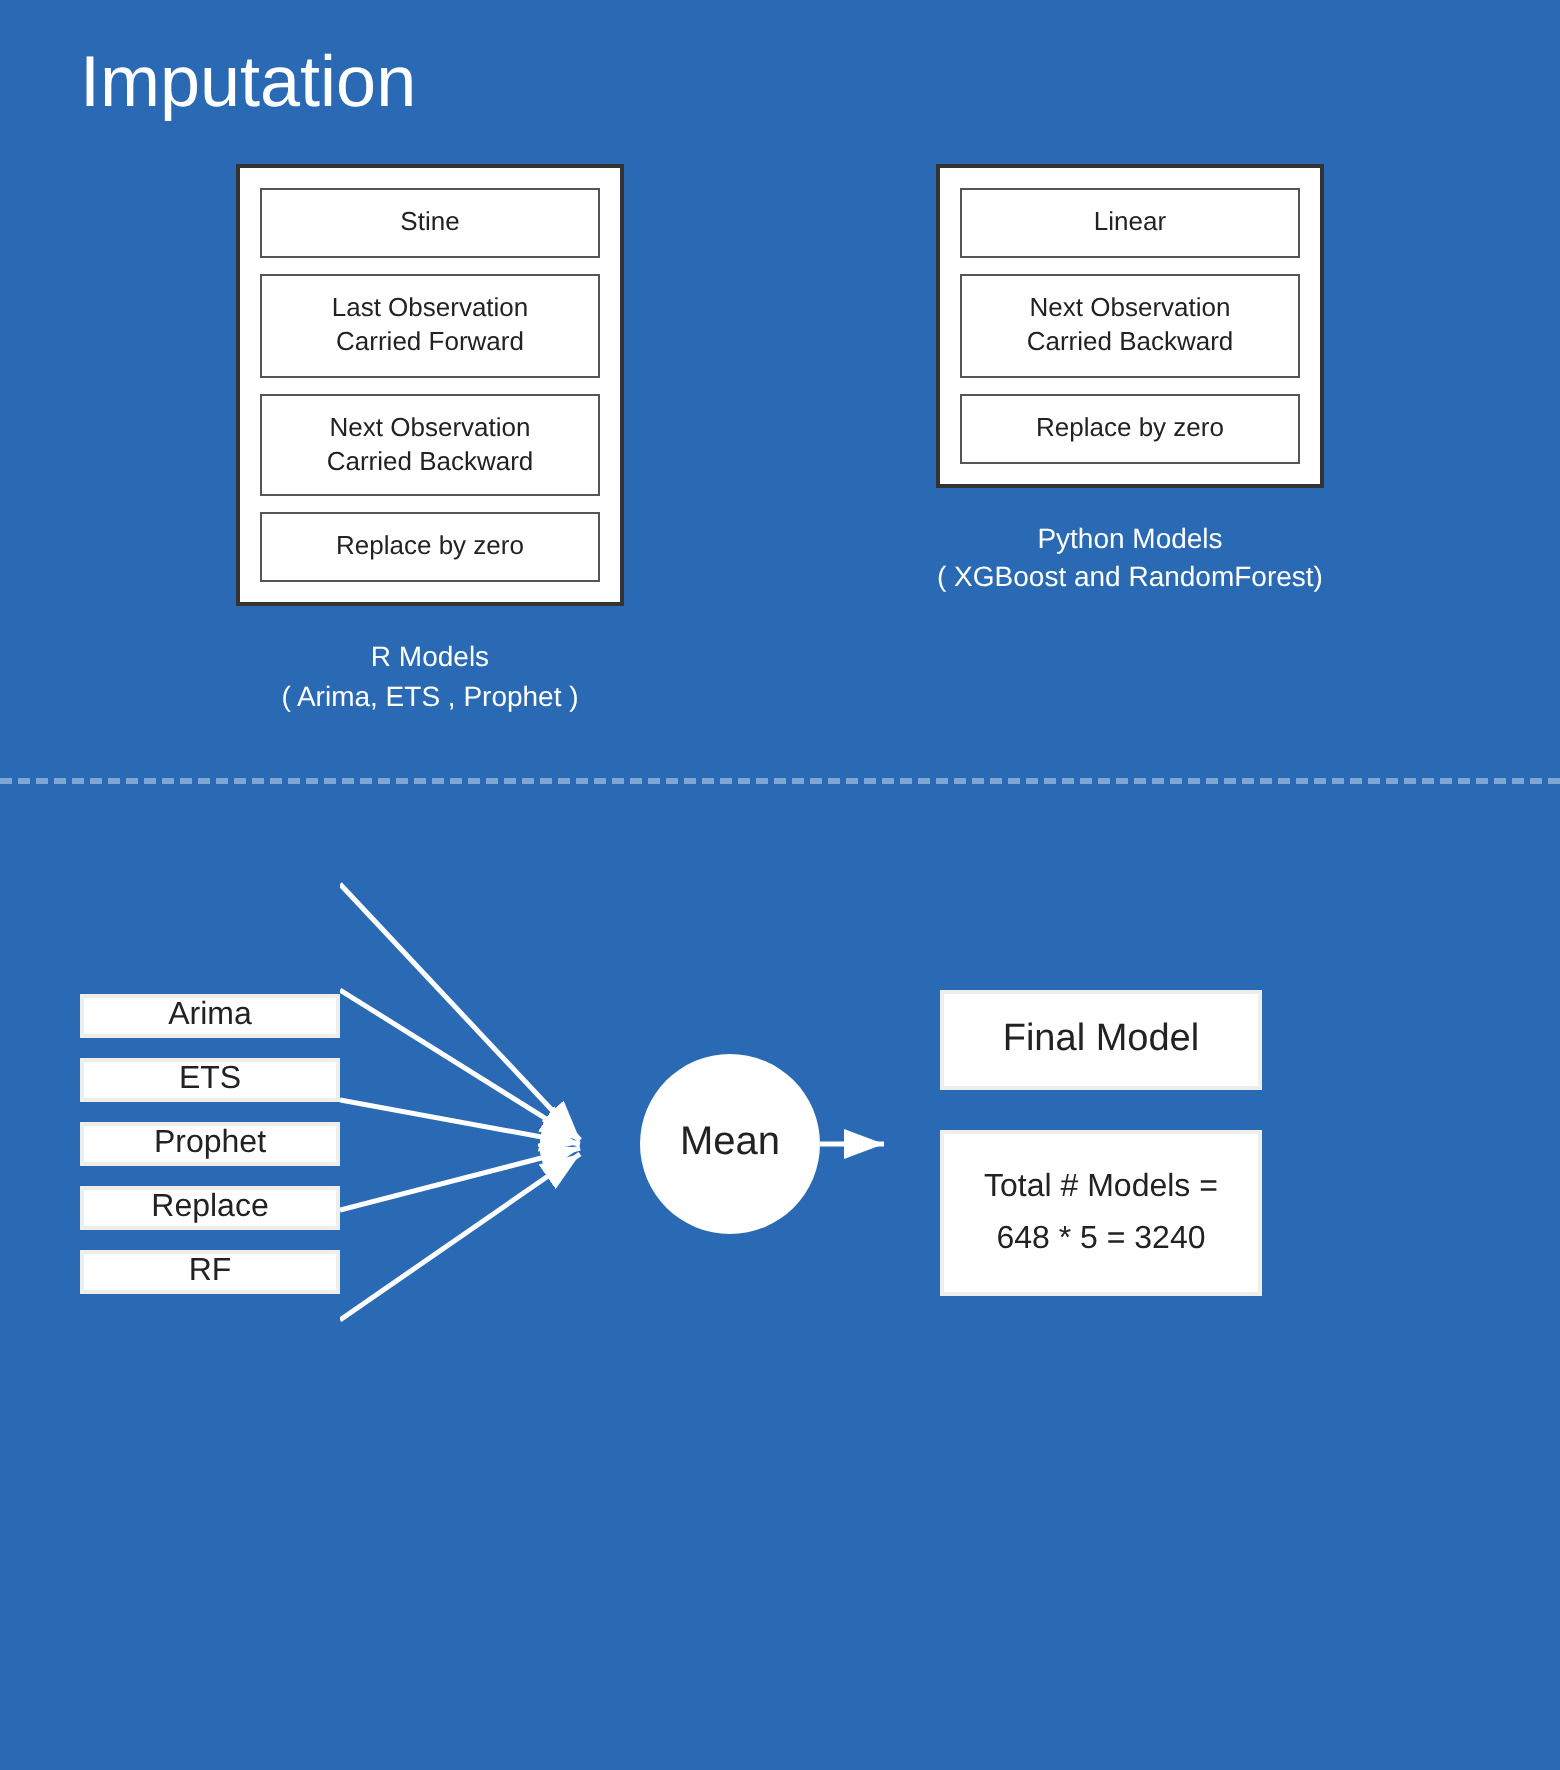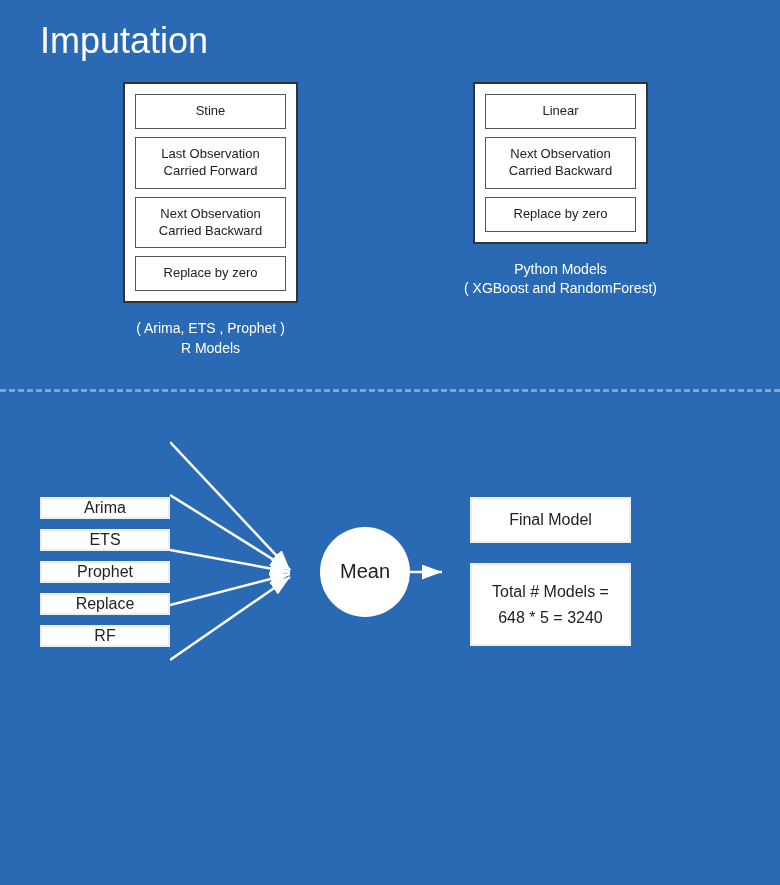--- a/index.html
+++ b/index.html
@@ -50,21 +50,21 @@
       align-items: center;
     }
 
     .box-container {
       background: white;
       border: 2px solid #333;
       padding: 10px;
       display: flex;
       flex-direction: column;
       gap: 8px;
-      width: 175px;
+      width: 194px;
       margin-bottom: 16px;
     }
 
     .imp-box {
       border: 1.5px solid #555;
       padding: 8px 10px;
       text-align: center;
       font-size: 13px;
       color: #222;
       background: white;
@@ -112,21 +112,21 @@
       flex-direction: column;
       gap: 20px;
       margin-left: 20px;
     }
 
     .final-model-box {
       background: white;
       border: 2px solid #eee;
       padding: 12px 20px;
       text-align: center;
-      font-size: 16px;
+      font-size: 19px;
       color: #222;
       white-space: nowrap;
     }
 
     .total-box {
       background: white;
       border: 2px solid #eee;
       padding: 14px 20px;
       text-align: center;
       font-size: 16px;
@@ -149,22 +149,22 @@
   <div class="imputation-columns">
 
     <div class="imputation-column">
       <div class="box-container">
         <div class="imp-box">Stine</div>
         <div class="imp-box">Last Observation<br>Carried Forward</div>
         <div class="imp-box">Next Observation<br>Carried Backward</div>
         <div class="imp-box">Replace by zero</div>
       </div>
       <div class="column-label">
+        <div>R Models</div>
         <div>( Arima, ETS , Prophet )</div>
-        <div>R Models</div>
       </div>
     </div>
 
     <div class="imputation-column">
       <div class="box-container">
         <div class="imp-box">Linear</div>
         <div class="imp-box">Next Observation<br>Carried Backward</div>
         <div class="imp-box">Replace by zero</div>
       </div>
       <div class="column-label">

